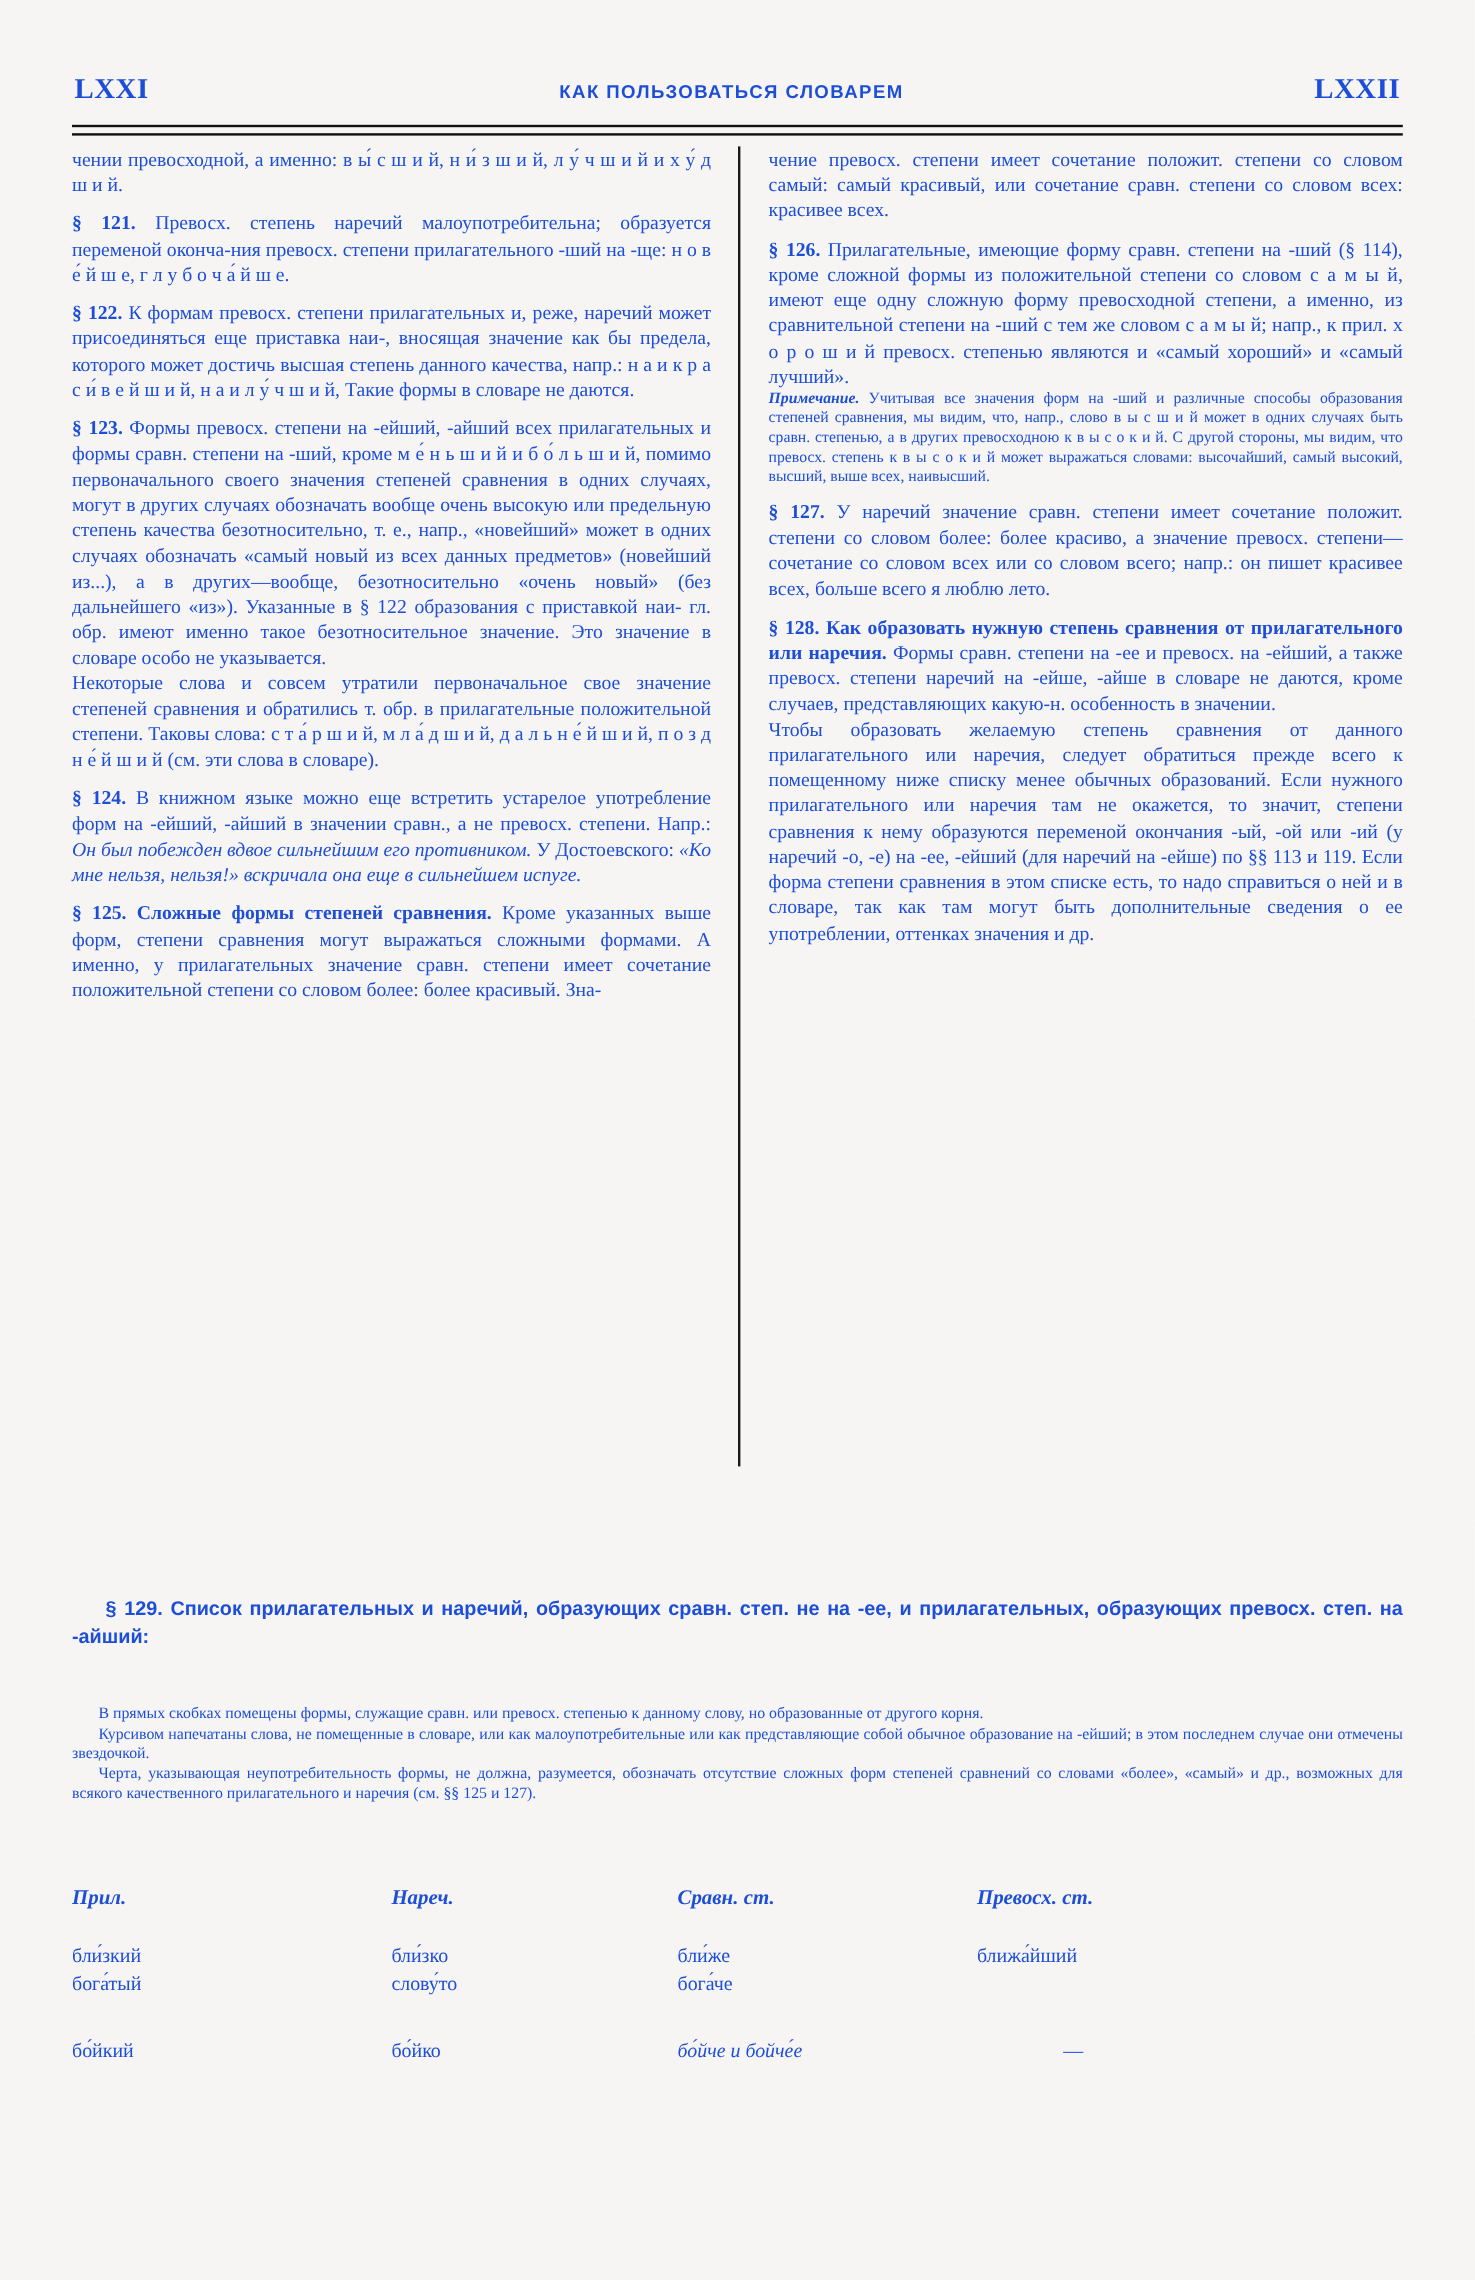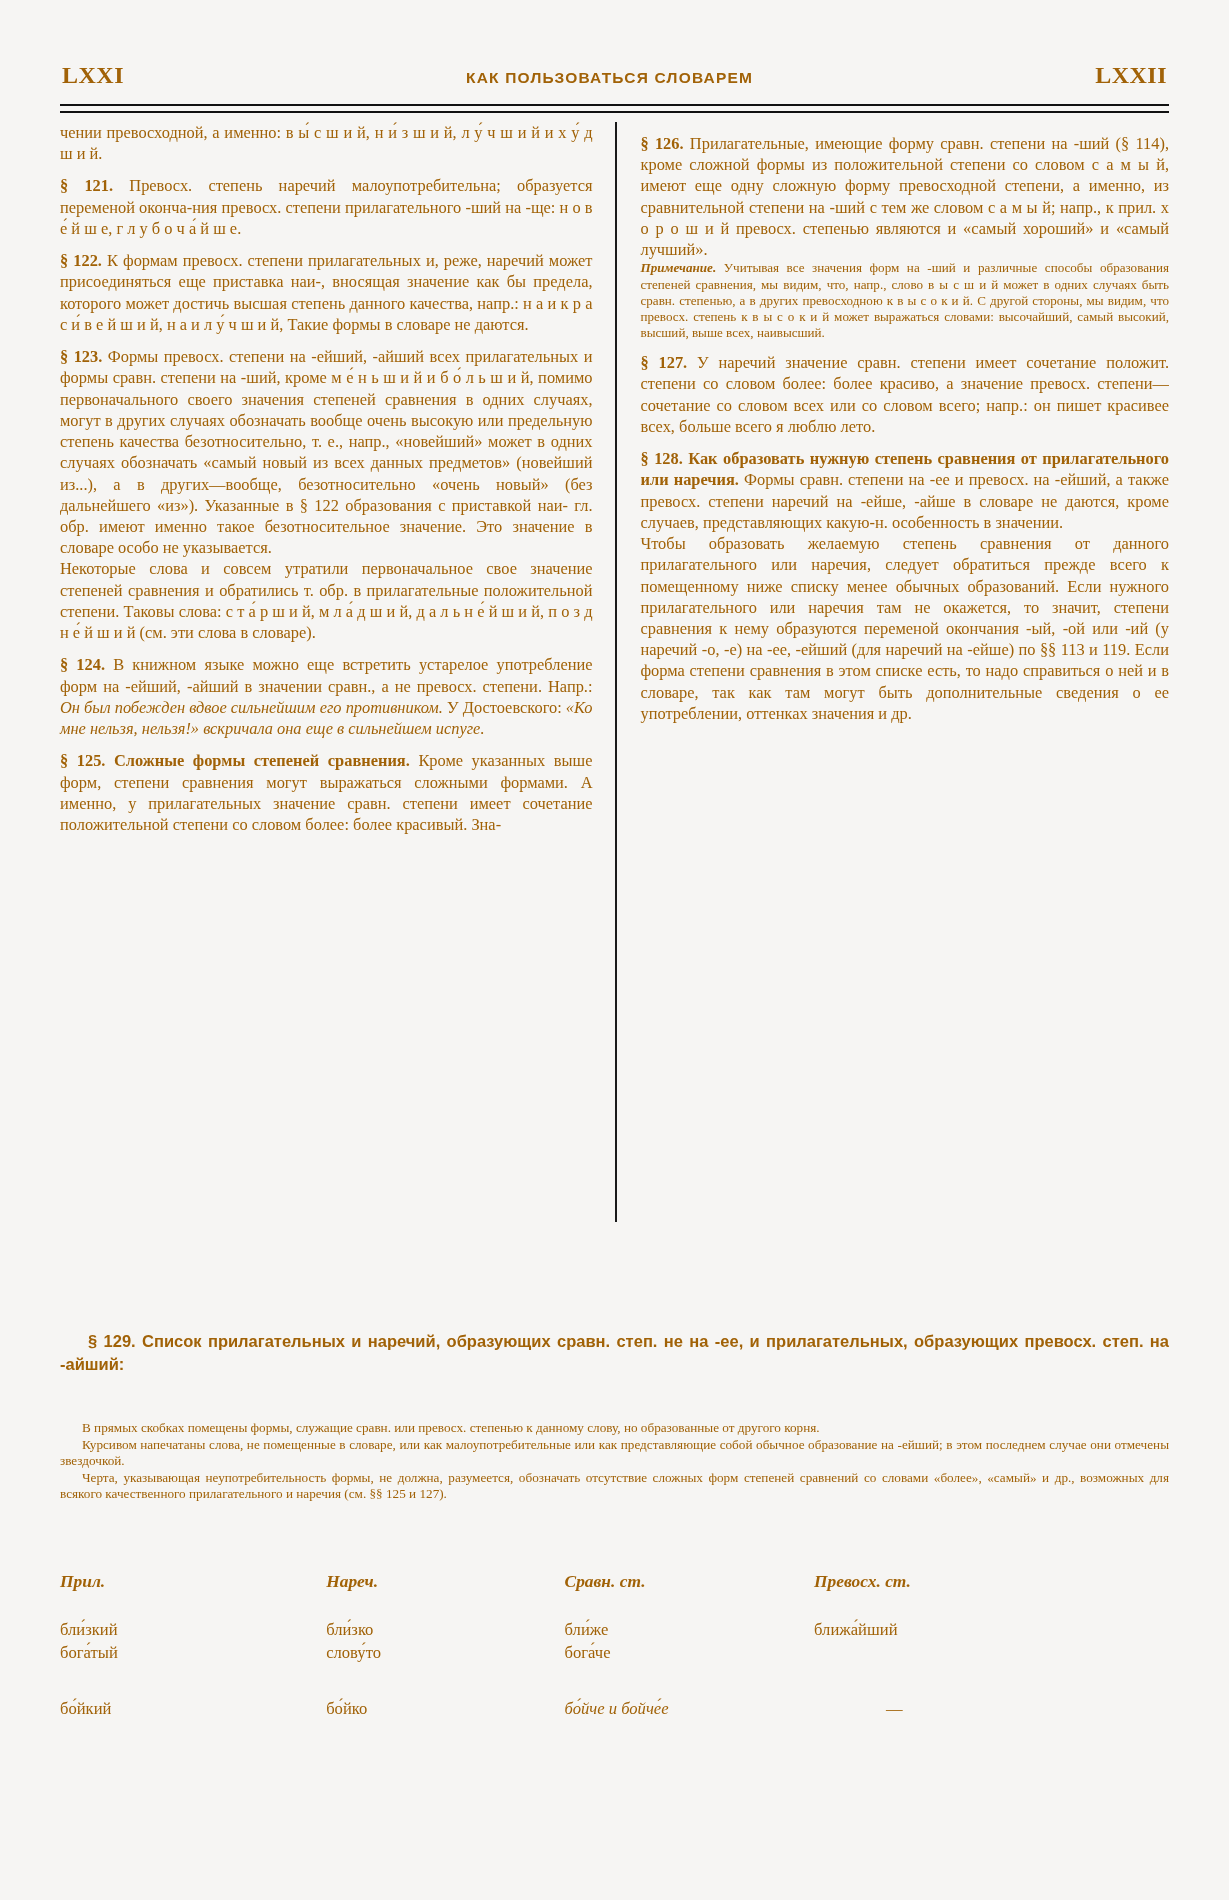--- a/index.html
+++ b/index.html
@@ -7,21 +7,21 @@
     margin: 0;
     padding: 0;
     background: #ffffff;
   }
   .page {
     position: relative;
     width: 1229px;
     height: 1900px;
     margin: 0 auto;
     background: #f6f5f3;
-    color: #a16207;
+    color: #1d4ed8;
     font-family: "Liberation Serif", "DejaVu Serif", serif;
     box-sizing: border-box;
     overflow: hidden;
   }
 
   
   .runhead {
     position: absolute;
     left: 62px;
     right: 62px;
@@ -182,20 +182,21 @@
       <p class="para-ind">Некоторые слова и совсем утратили первоначальное свое значение степеней сравнения и обратились т. обр. в прилагательные положительной степени. Таковы слова: с т а́ р ш и й, м л а́ д ш и й, д а л ь н е́ й ш и й, п о з д н е́ й ш и й (см. эти слова в словаре).</p>
 
       <p class="para-sec"><span class="secnum">§ 124.</span> <span>В книжном языке можно еще встретить устарелое употребление форм на -ейший, -айший в значении сравн., а не превосх. степени. Напр.:</span> <span class="i">Он был побежден вдвое сильнейшим его противником.</span> <span>У Достоевского:</span> <span class="i">«Ко мне нельзя, нельзя!» вскричала она еще в сильнейшем испуге.</span></p>
 
       <p class="para-sec"><span class="secnum">§ 125.</span> <span class="b">Сложные формы степеней сравнения.</span> <span>Кроме указанных выше форм, степени сравнения могут выражаться сложными формами. А именно, у прилагательных значение сравн. степени имеет сочетание положительной степени со словом более: более красивый. Зна-</span></p>
 
     </div>
 
     <div class="col right">
 
+      <p>чение превосх. степени имеет сочетание положит. степени со словом самый: самый красивый, или сочетание сравн. степени со словом всех: красивее всех.</p>
 
       <p class="para-sec"><span class="secnum">§ 126.</span> <span>Прилагательные, имеющие форму сравн. степени на -ший (§ 114), кроме сложной формы из положительной степени со словом с а м ы й, имеют еще одну сложную форму превосходной степени, а именно, из сравнительной степени на -ший с тем же словом с а м ы й; напр., к прил. х о р о ш и й превосх. степенью являются и «самый хороший» и «самый лучший».</span></p>
 
       <p class="note"><span class="i b">Примечание.</span> <span>Учитывая все значения форм на -ший и различные способы образования степеней сравнения, мы видим, что, напр., слово в ы с ш и й может в одних случаях быть сравн. степенью, а в других превосходною к в ы с о к и й. С другой стороны, мы видим, что превосх. степень к в ы с о к и й может выражаться словами: высочайший, самый высокий, высший, выше всех, наивысший.</span></p>
 
       <p class="para-sec"><span class="secnum">§ 127.</span> <span>У наречий значение сравн. степени имеет сочетание положит. степени со словом более: более красиво, а значение превосх. степени—сочетание со словом всех или со словом всего; напр.: он пишет красивее всех, больше всего я люблю лето.</span></p>
 
       <p class="para-sec"><span class="secnum">§ 128.</span> <span class="b">Как образовать нужную степень сравнения от прилагательного или наречия.</span> <span>Формы сравн. степени на -ее и превосх. на -ейший, а также превосх. степени наречий на -ейше, -айше в словаре не даются, кроме случаев, представляющих какую-н. особенность в значении.</span></p>
 
 

